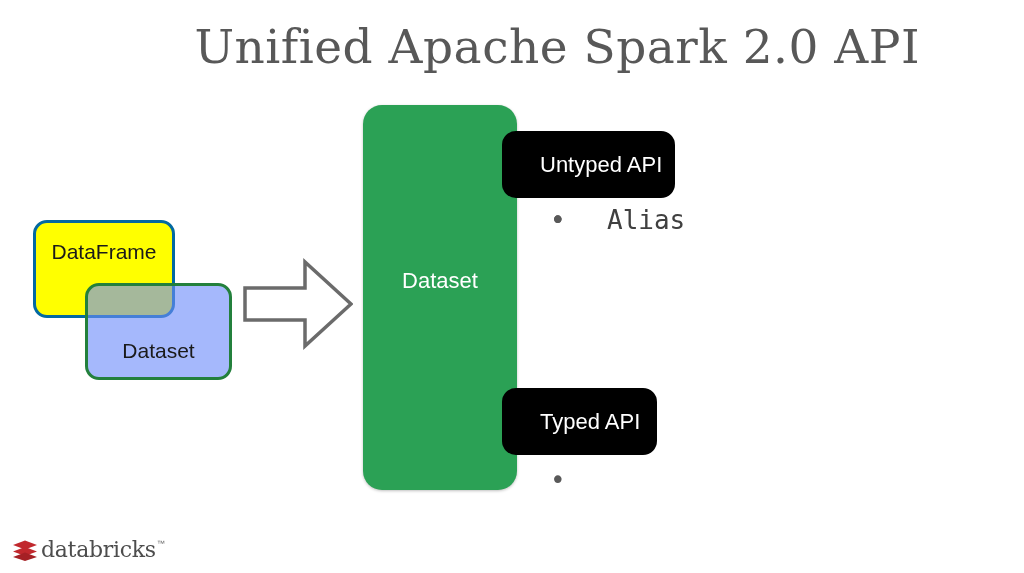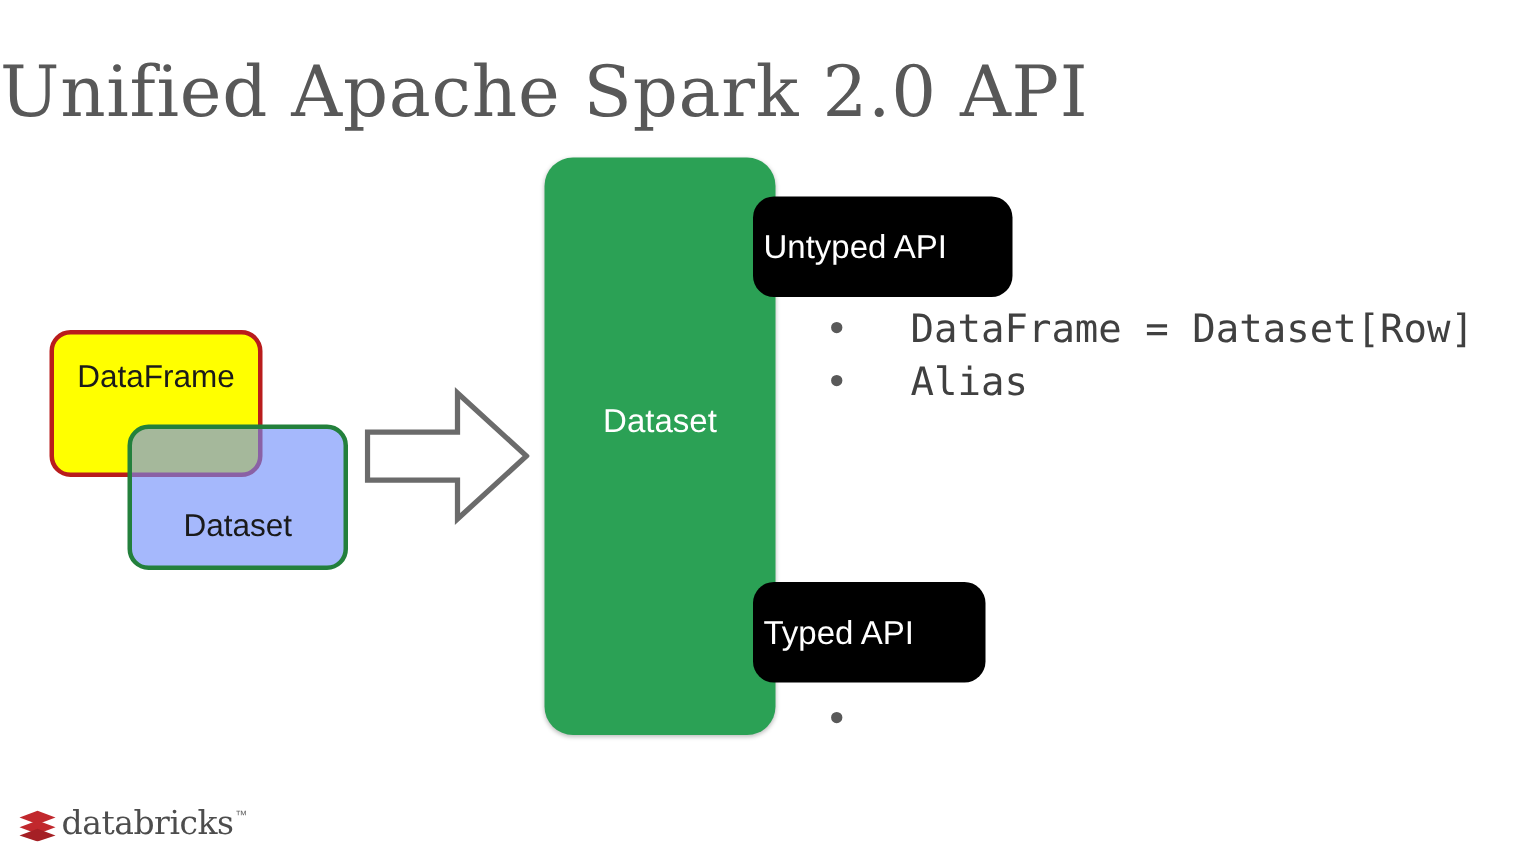--- a/index.html
+++ b/index.html
@@ -17,40 +17,40 @@
     position: relative;
     width: 1024px;
     height: 573px;
     background: #ffffff;
   }
 
   
   .slide-title {
     position: absolute;
     left: 0;
-    top: 34px;
+    top: 19px;
     width: 920px;
-    text-align: left;
+    text-align: right;
     font-family: "DejaVu Serif", "Liberation Serif", serif;
     font-weight: 400;
     font-size: 47px;
     letter-spacing: 0.5px;
     color: #585858;
     white-space: nowrap;
   }
 
   
   .box-dataframe {
     position: absolute;
     left: 33px;
     top: 220px;
     width: 142px;
     height: 98px;
     background: #ffff00;
-    border: 3px solid #b91c1c;
+    border: 3px solid #0369a1;
     border-radius: 14px;
     box-sizing: border-box;
     z-index: 2;
   }
   .box-dataframe .lbl {
     position: absolute;
     left: 0;
     top: 17px;
     width: 100%;
     text-align: center;
@@ -115,21 +115,21 @@
   
   .api-pill {
     position: absolute;
     background: #000000;
     border-radius: 14px;
     z-index: 5;
     color: #ffffff;
     font-size: 22px;
     display: flex;
     align-items: center;
-    padding-left: 7px;
+    padding-left: 38px;
     box-sizing: border-box;
   }
   .api-untyped {
     left: 502px;
     top: 131px;
     width: 173px;
     height: 67px;
   }
   .api-typed {
     left: 502px;
@@ -232,21 +232,21 @@
     <div class="lines">
       <div>Dataset</div>
     </div>
   </div>
 
   <div class="api-pill api-untyped">
     <span>Untyped API</span>
   </div>
 
   <ul class="bullets bullets-untyped">
-    <li><span class="dot">•</span><span>DataFrame = Dataset[Row]</span></li>
+    <li><span class="dot">•</span></li>
     <li><span class="dot">•</span><span>Alias</span></li>
   </ul>
 
   <div class="api-pill api-typed">
     <span>Typed API</span>
   </div>
 
   <ul class="bullets bullets-typed">
     <li><span class="dot">•</span></li>
   </ul>

